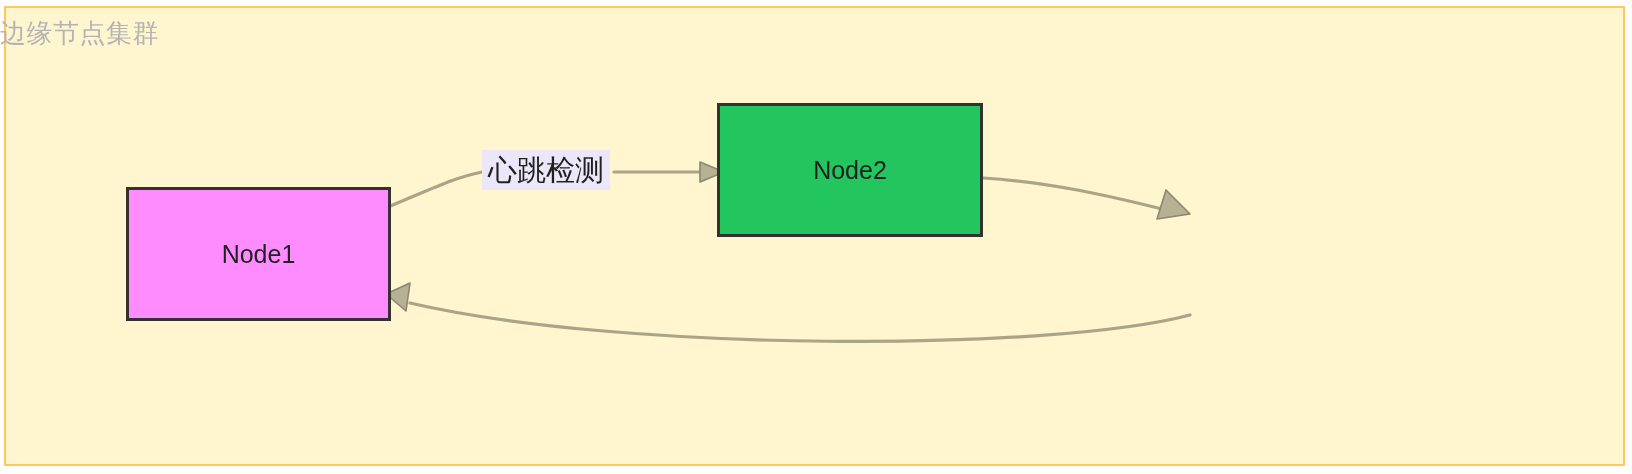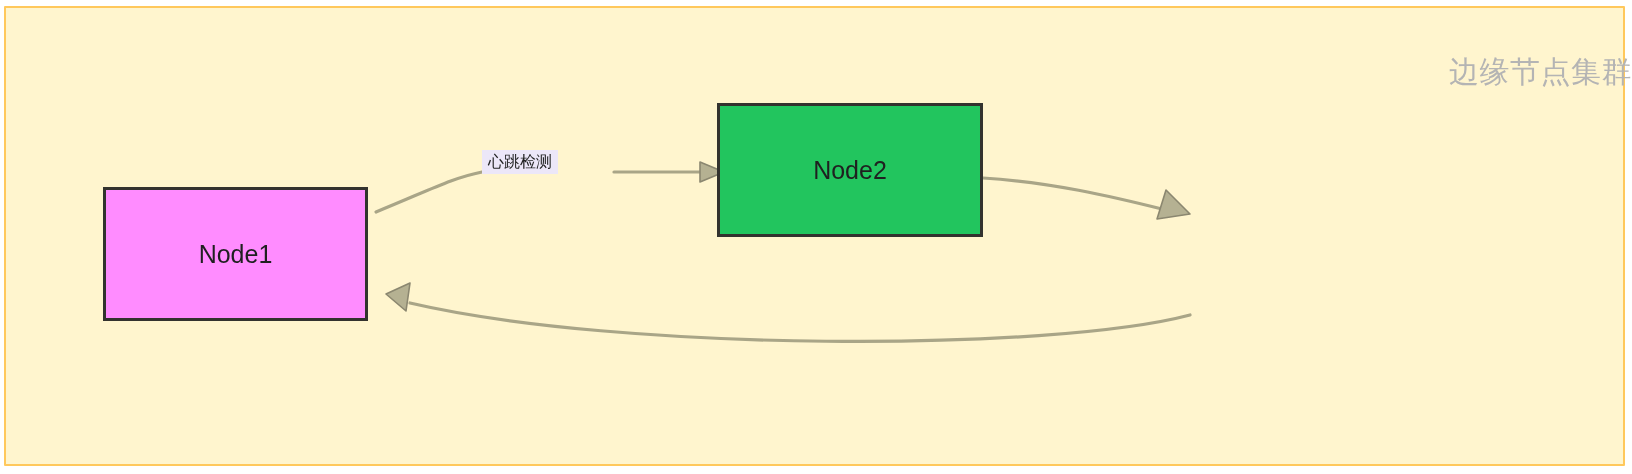--- a/index.html
+++ b/index.html
@@ -27,39 +27,38 @@
     box-sizing: border-box;
     background: #fff5ce;
     border: 2px solid #ffc85c;
     border-radius: 1px;
   }
   .cluster-title {
     position: absolute;
     left: 0;
     top: 16px;
     width: 1632px;
-    text-align: right;
-    font-size: 30px;
+    text-align: left;
+    font-size: 26px;
     color: #b4b4b4;
     letter-spacing: 0.5px;
     pointer-events: none;
-    margin-top: 36px;
   }
   .node {
     position: absolute;
     box-sizing: border-box;
     border: 3px solid #33322e;
     display: flex;
     align-items: center;
     justify-content: center;
     font-size: 25px;
     color: #1f2020;
   }
   #node-1 {
-    left: 103px;
+    left: 126px;
     top: 187px;
     width: 265px;
     height: 134px;
     background: #ff8cff;
   }
   #node-2 {
     left: 717px;
     top: 103px;
     width: 266px;
     height: 134px;
@@ -89,21 +88,21 @@
   .arrow-head {
     fill: #b5b192;
     stroke: #8b8770;
     stroke-width: 1.6px;
     stroke-linejoin: round;
   }
   .edge-label {
     position: absolute;
     background: #ece7f8;
     color: #1f2020;
-    font-size: 16px;
+    font-size: 29px;
     padding: 2px 6px;
     white-space: nowrap;
     line-height: 1.25;
   }
   #edge-label-heartbeat {
     left: 482px;
     top: 150px;
   }
 </style>
 </head>

